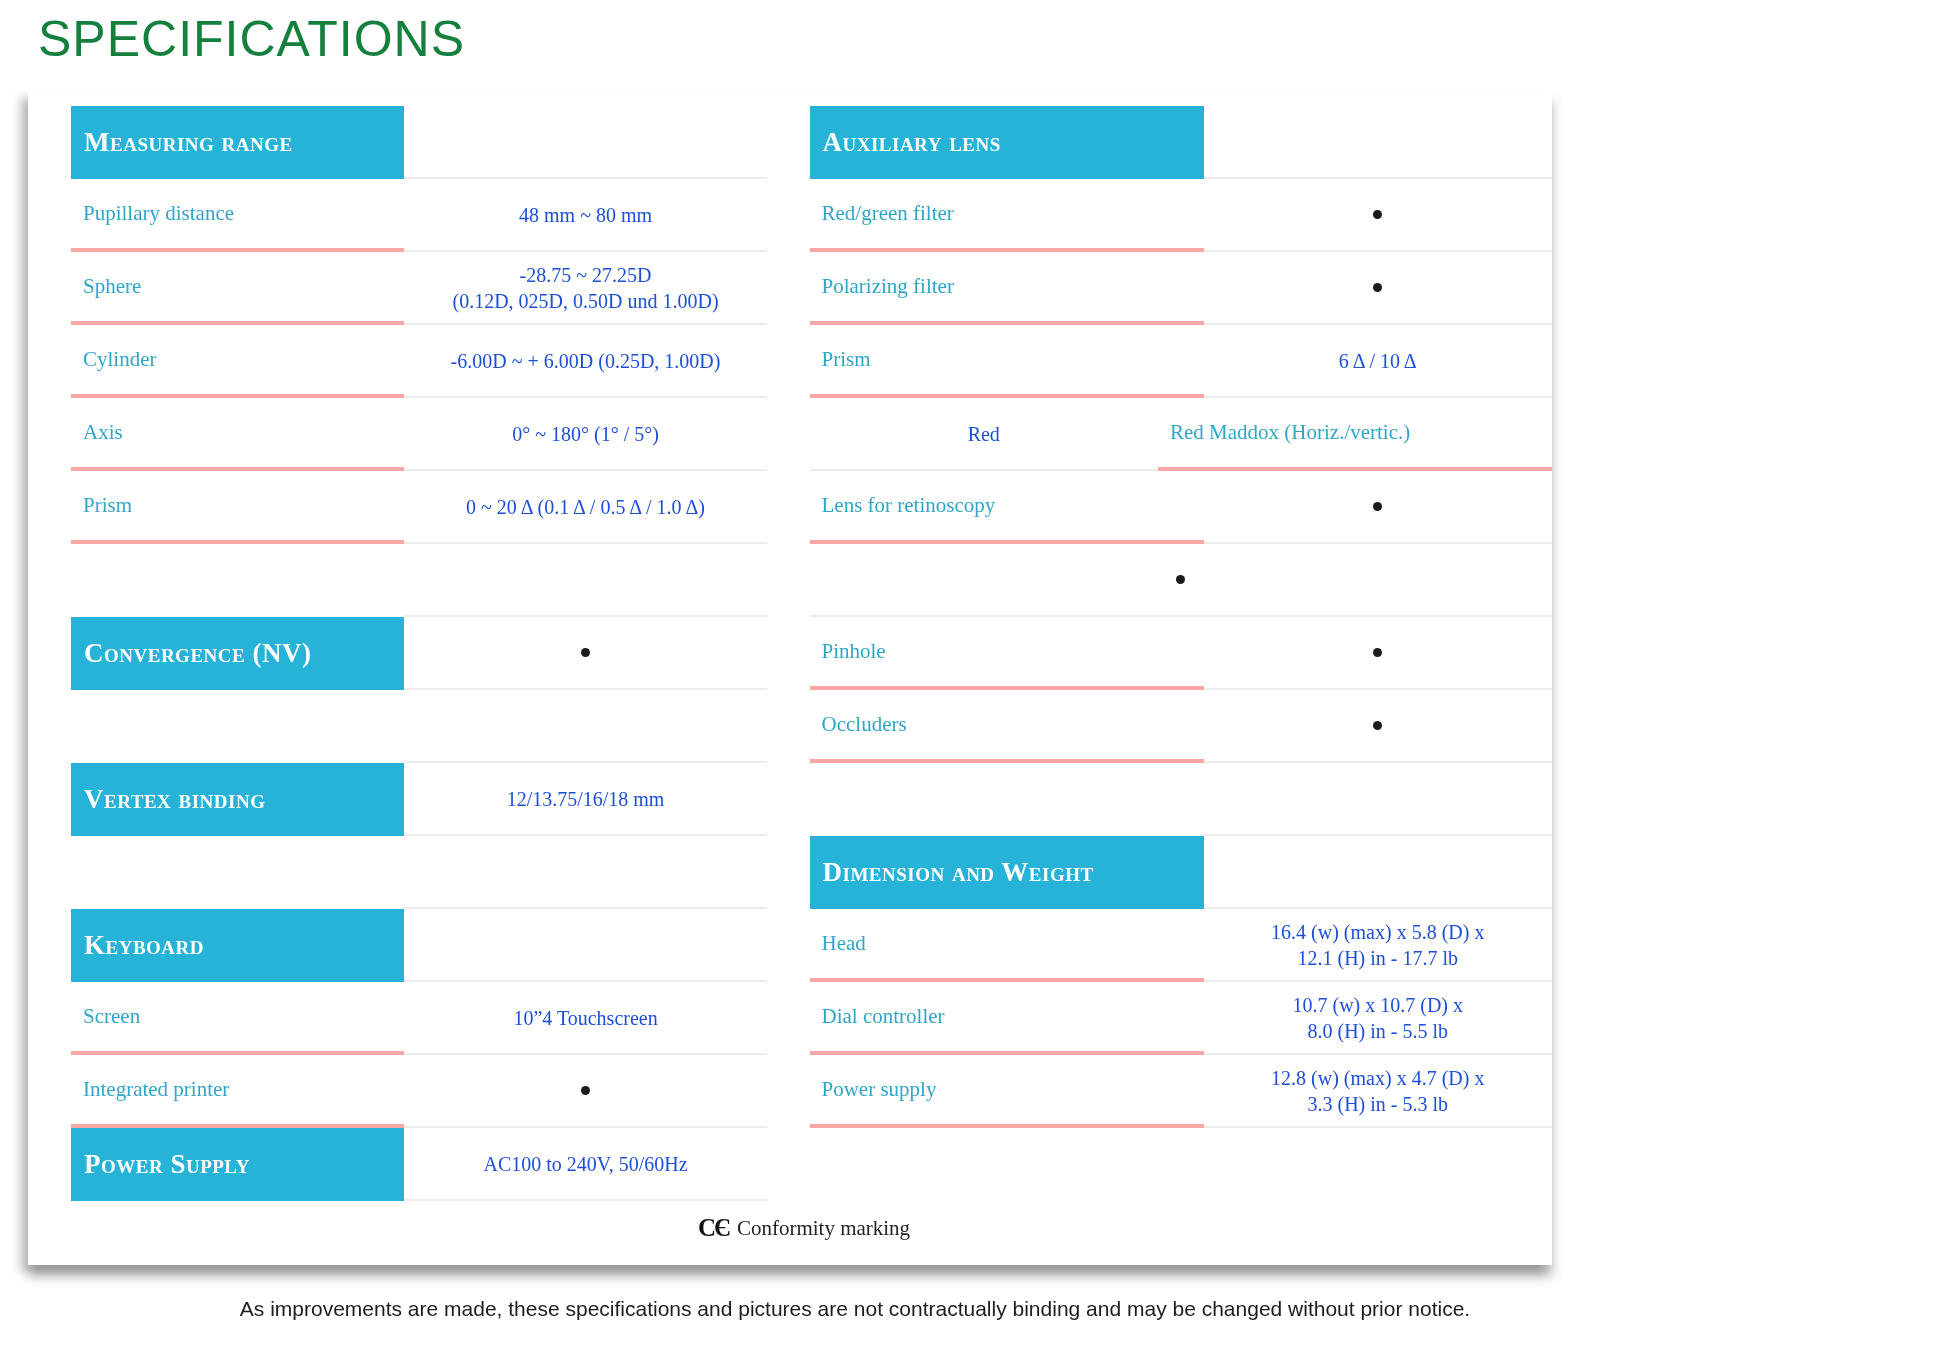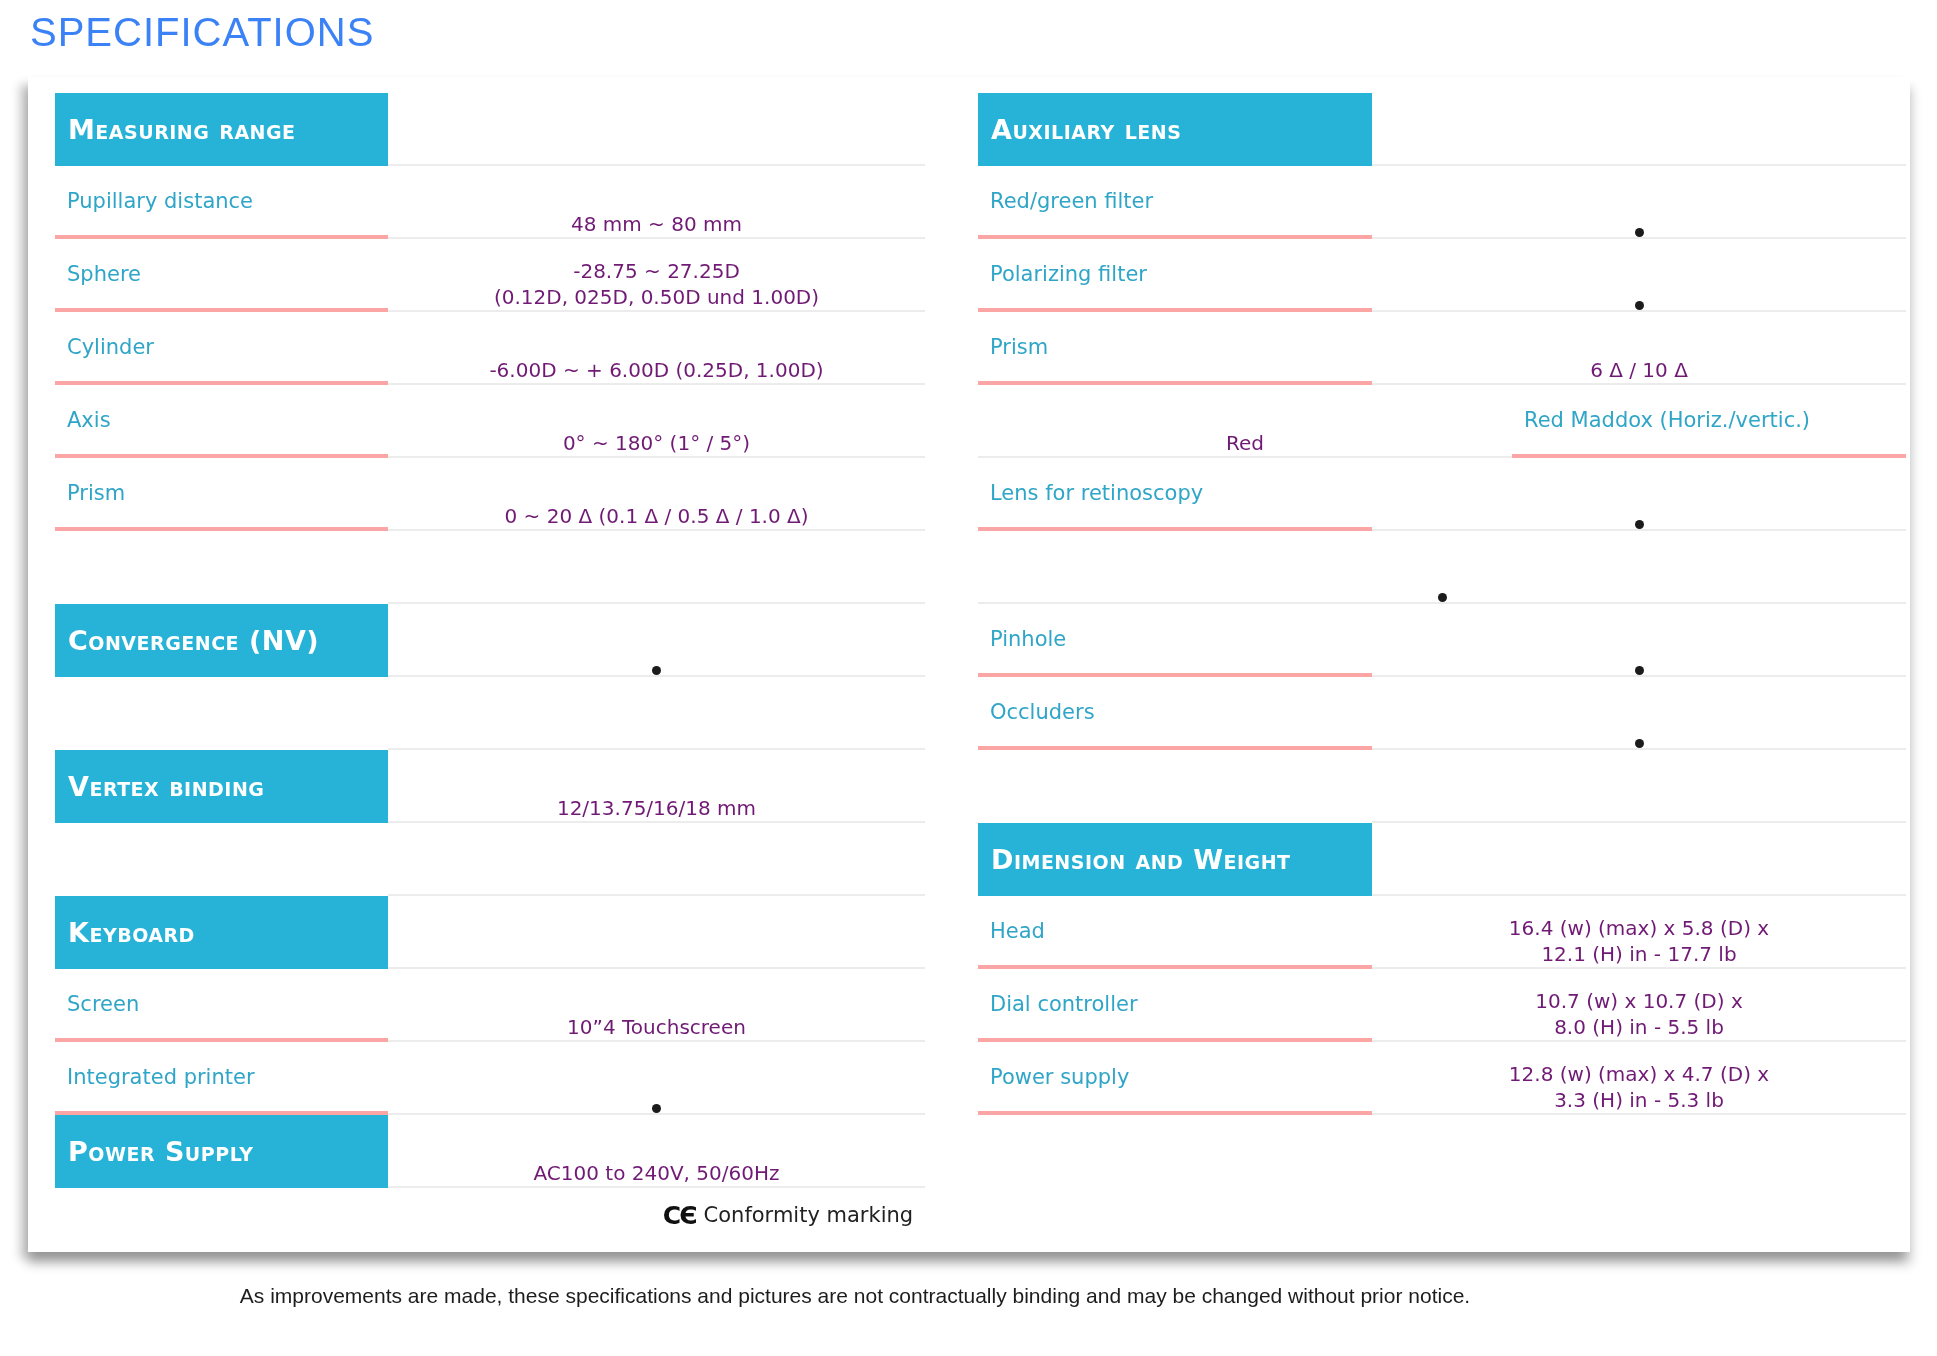--- a/index.html
+++ b/index.html
@@ -3,45 +3,46 @@
 <meta charset="utf-8">
 <style>
   * { margin:0; padding:0; box-sizing:border-box; }
   html,body { background:#ffffff; }
   .page {
     width:1937px; height:1356px; background:#ffffff; overflow:hidden;
     font-family:"DejaVu Sans", sans-serif; position:relative;
   }
   .title {
     font-family:"Liberation Sans", sans-serif;
-    font-size:40px; font-weight:500; letter-spacing:1px;
-    color:#3b82f6; margin:10px 0 22px 30px;
+    font-size:50px; font-weight:500; letter-spacing:1px;
+    color:#15803d; margin:10px 0 22px 38px;
   }
   .card {
-    margin-left:28px; width:1882px; background:#ffffff;
-    padding:16px 0 12px 0;
+    margin-left:28px; width:1524px; background:#ffffff;
+    padding:16px 0 12px 16px;
     box-shadow:-9px 7px 9px rgba(0,0,0,0.16), 0 11px 11px rgba(0,0,0,0.30);
+    font-family:Liberation Serif, serif;
   }
   .tables { display:flex; }
   .spec-table.left  { margin-left:27px; width:870px; }
   .table-gap { width:53px; }
   .spec-table.right { width:928px; }
 
   .row { display:flex; height:73px; }
   .cell { display:flex; align-items:center; }
   .label-cell { padding-left:12px; }
   .spec-table.left  .label-cell { width:333px; }
   .spec-table.right .label-cell { width:394px; }
   .row.item .label-cell { border-bottom:4px solid #fca5a5; }
   .lbl { color:#2fa5c8; font-size:21px; }
 
   .value-cell {
-    flex:1; justify-content:flex-end; text-align:center; flex-direction:column;
+    flex:1; justify-content:center; text-align:center; flex-direction:column;
     border-bottom:2px solid #ececec;
-    color:#701a75; font-size:20px; line-height:26px;
+    color:#1d4ed8; font-size:20px; line-height:26px;
   }
   .dot { width:9px; height:9px; border-radius:50%; background:#1b1b1b; display:inline-block; }
 
   .row.header .label-cell { padding:0; }
   .hdr-box {
     width:100%; height:100%; background:#26b3d7; color:#ffffff;
     display:flex; align-items:center; padding-left:13px;
     font-variant:small-caps; font-variant-caps:small-caps;
     font-weight:bold; font-size:27px; letter-spacing:0.5px;
   }

